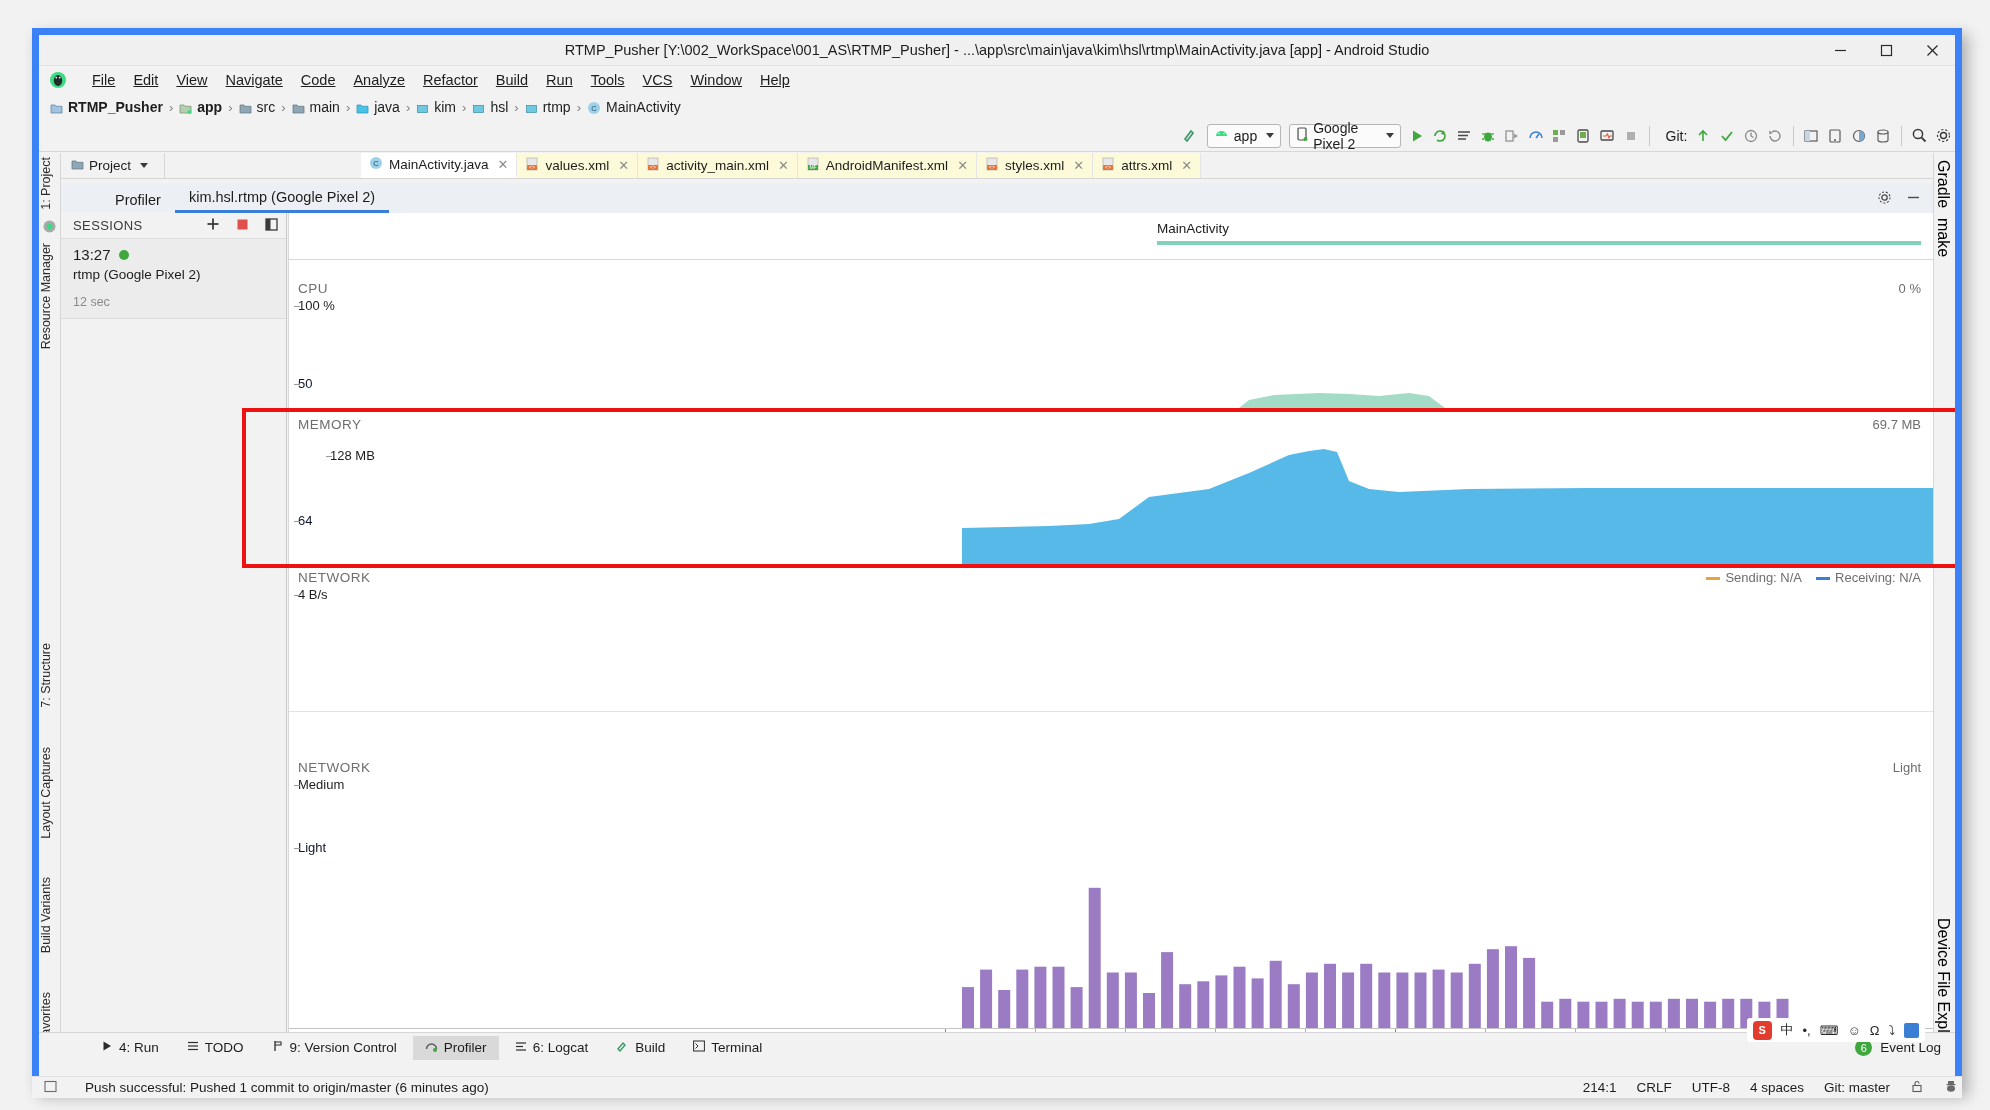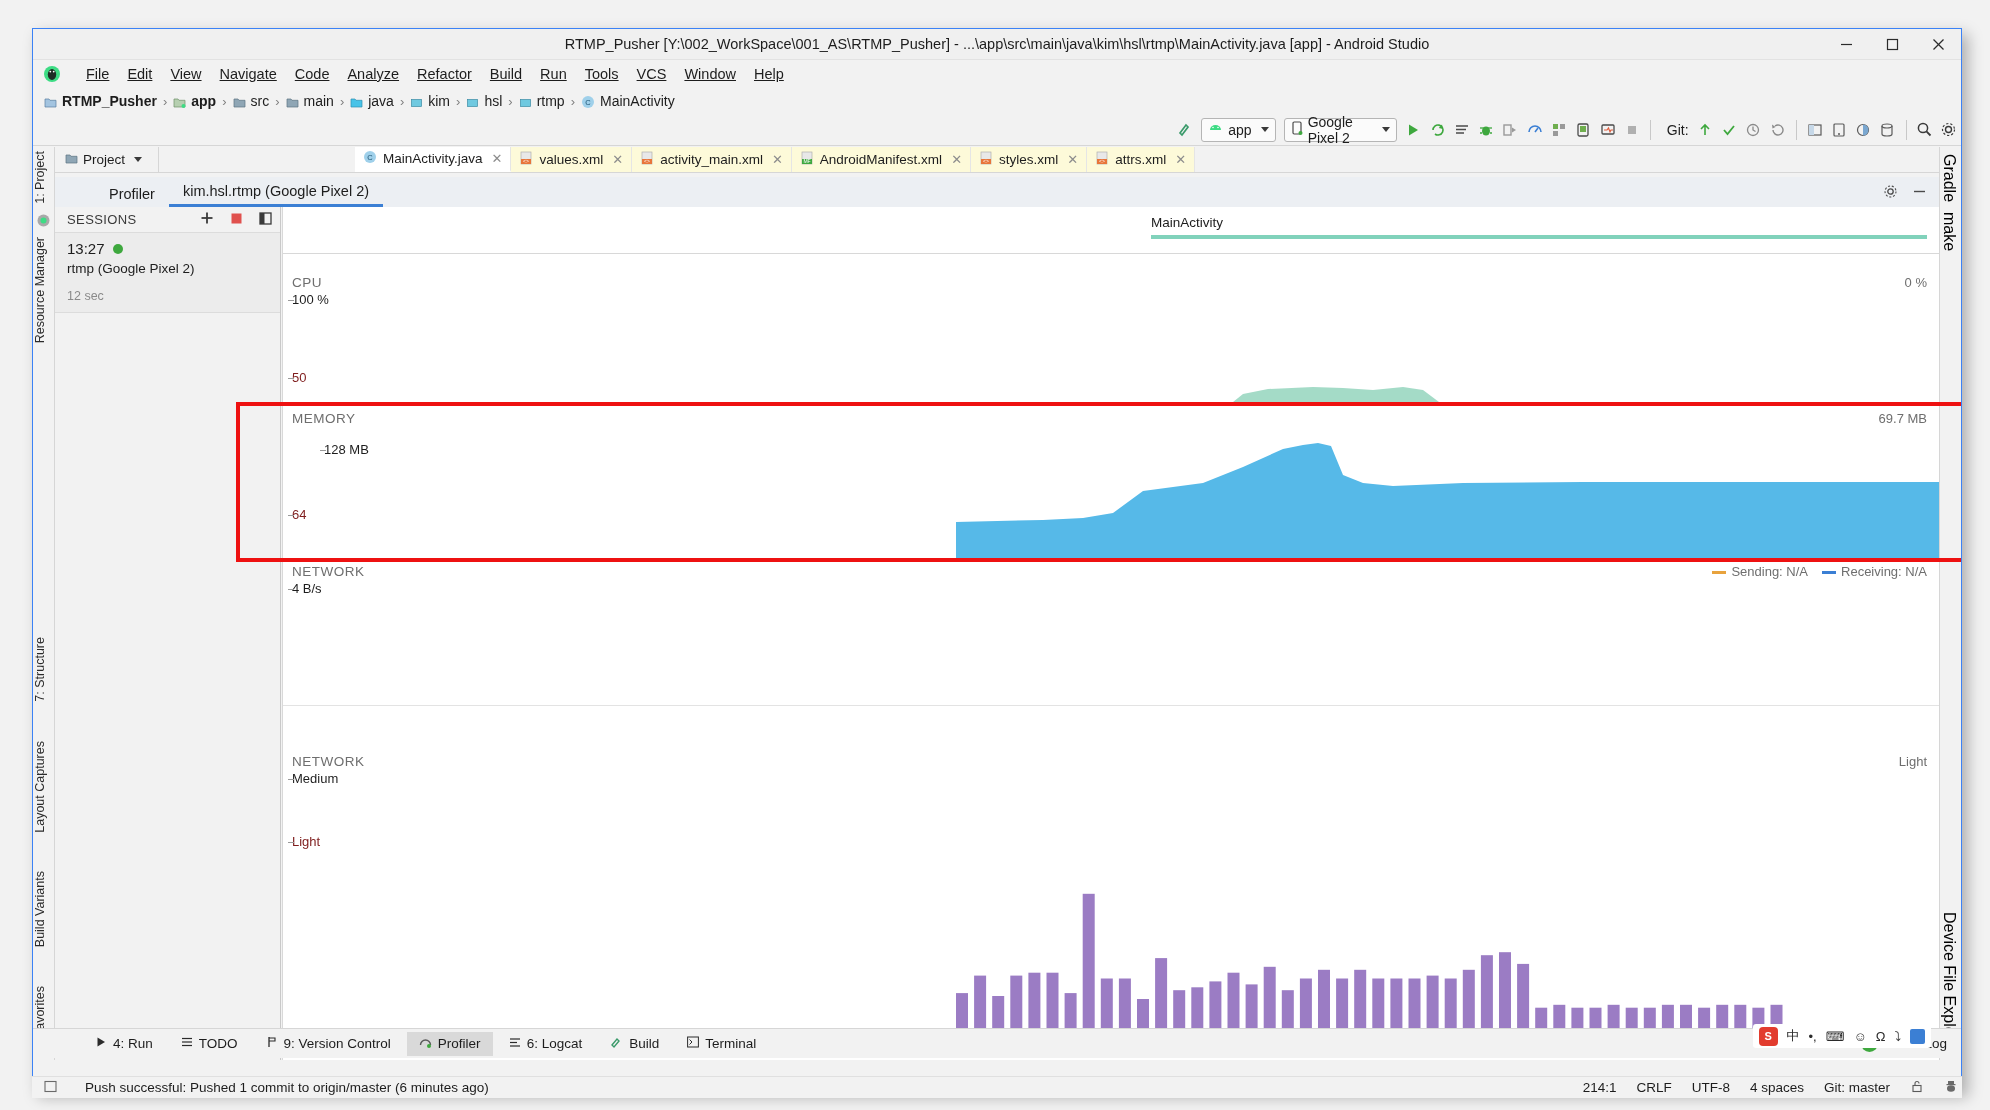--- a/index.html
+++ b/index.html
@@ -12,21 +12,21 @@
   #app {
     position: relative;
     width: 1990px; height: 1110px;
     background: #f2f2f2;
   }
   .win {
     position: absolute;
     left: 32px; top: 28px;
     width: 1930px; height: 1063px;
     background: #f2f2f2;
-    border: 1px solid #3b82f6;
+    border: 7px solid #3b82f6;
     box-shadow: 6px 6px 14px rgba(0,0,0,0.28);
     overflow: hidden;
   }
 
   
   .titlebar {
     position: relative;
     height: 31px;
     background: #f0f0f0;
     border-bottom: 1px solid #e2e2e2;
@@ -233,21 +233,21 @@
     position: absolute; right: 12px; top: 5px;
     font-size: 13px; color: #6e6e6e;
     display: flex; align-items: center; gap: 14px;
   }
   .axmax {
     position: absolute; left: 9px;
     font-size: 13px; color: #1d1d1d;
   }
   .axmid {
     position: absolute; left: 9px;
-    font-size: 13px; color: #7f1d1d;
+    font-size: 13px; color: #0f172a;
   }
   .tick {
     position: absolute; left: -4px; width: 6px; height: 1px; background: #9a9a9a;
   }
   .legend-sw { display: inline-block; width: 14px; height: 3px; vertical-align: middle; margin-right: 5px; }
 
   .evt-label {
     position: absolute;
     font-size: 13.5px; color: #1d1d1d;
   }
@@ -944,21 +944,21 @@
         </span>
       <span>中</span>
       <span>•,</span>
       <span>⌨</span>
       <span>☺</span>
       <span>Ω</span>
       <span>⤵</span>
       <span class="ime-sq"></span>
     </div>
 
-    <div class="botbar" style="bottom:32px;">
+    <div class="botbar" style="bottom:22px;">
       <div class="bb-item">
         <span>
           <svg width="12" height="12" viewBox="0 0 12 12">
               <path d="M2.5 1.5 L10 6 L2.5 10.5 Z" fill="#2b2b2b"></path>
             </svg>
         </span>
         <span>4: Run</span>
       </div>
       <div class="bb-item">
         <span>

